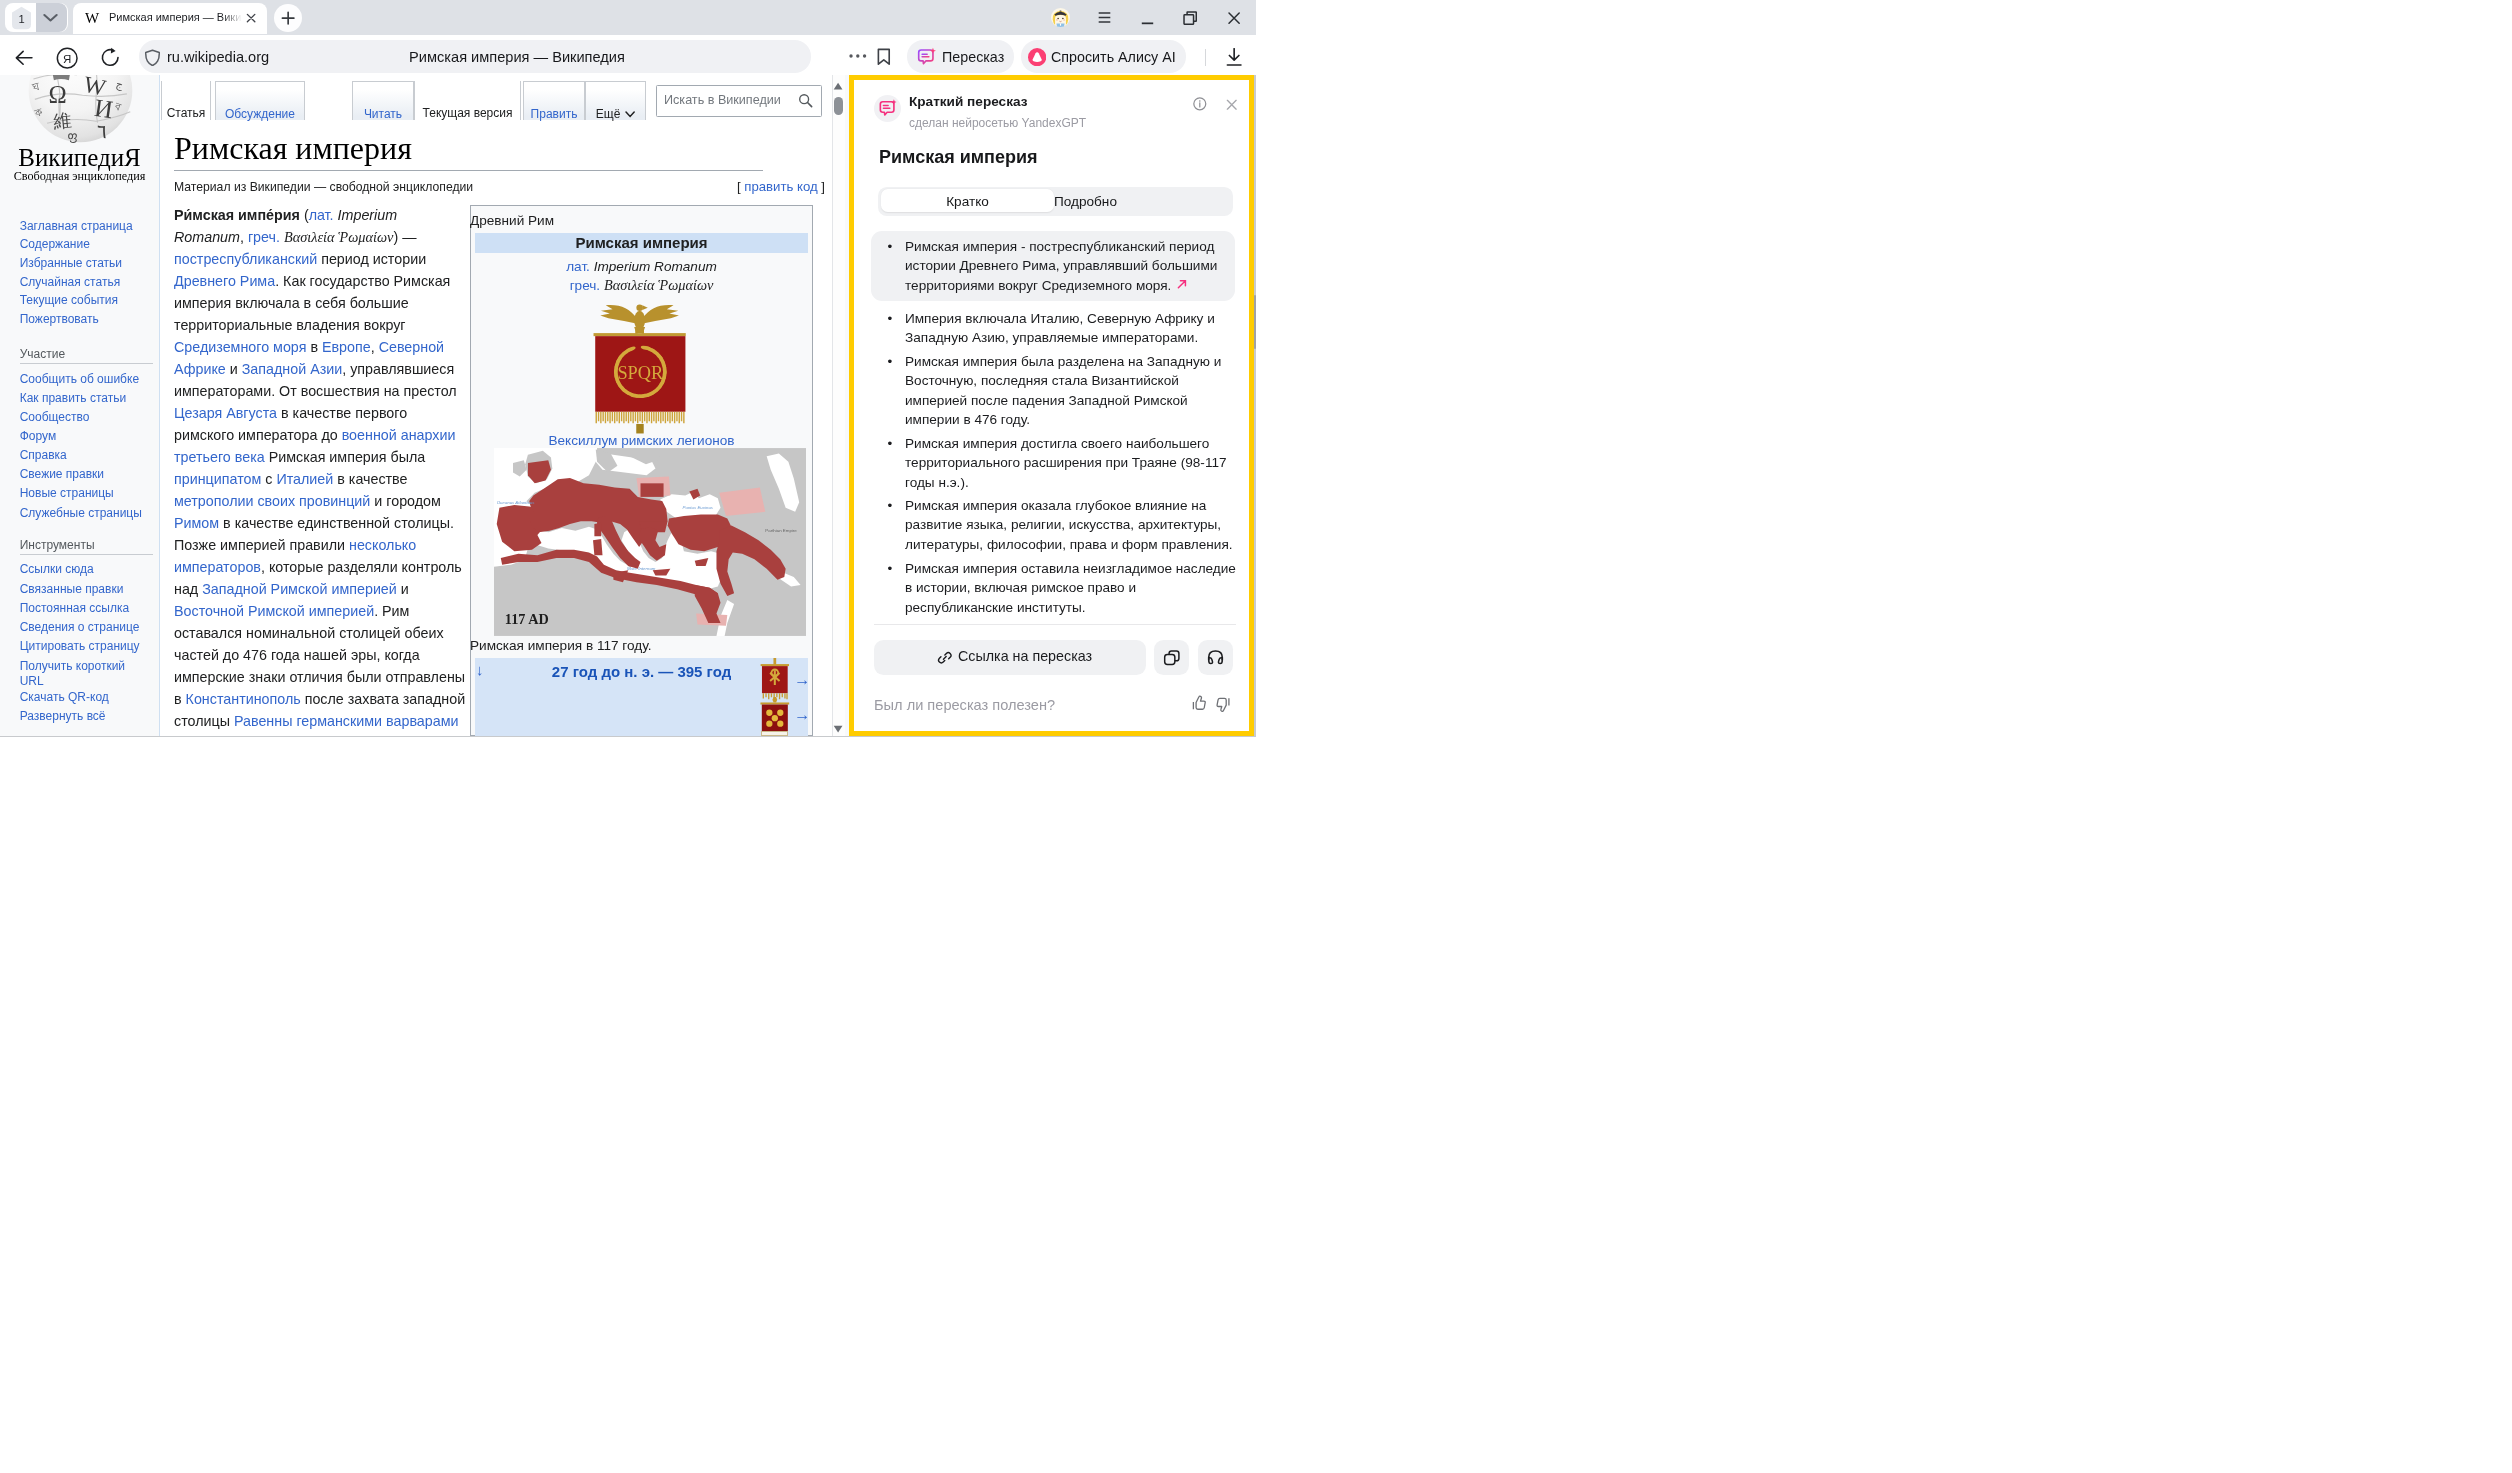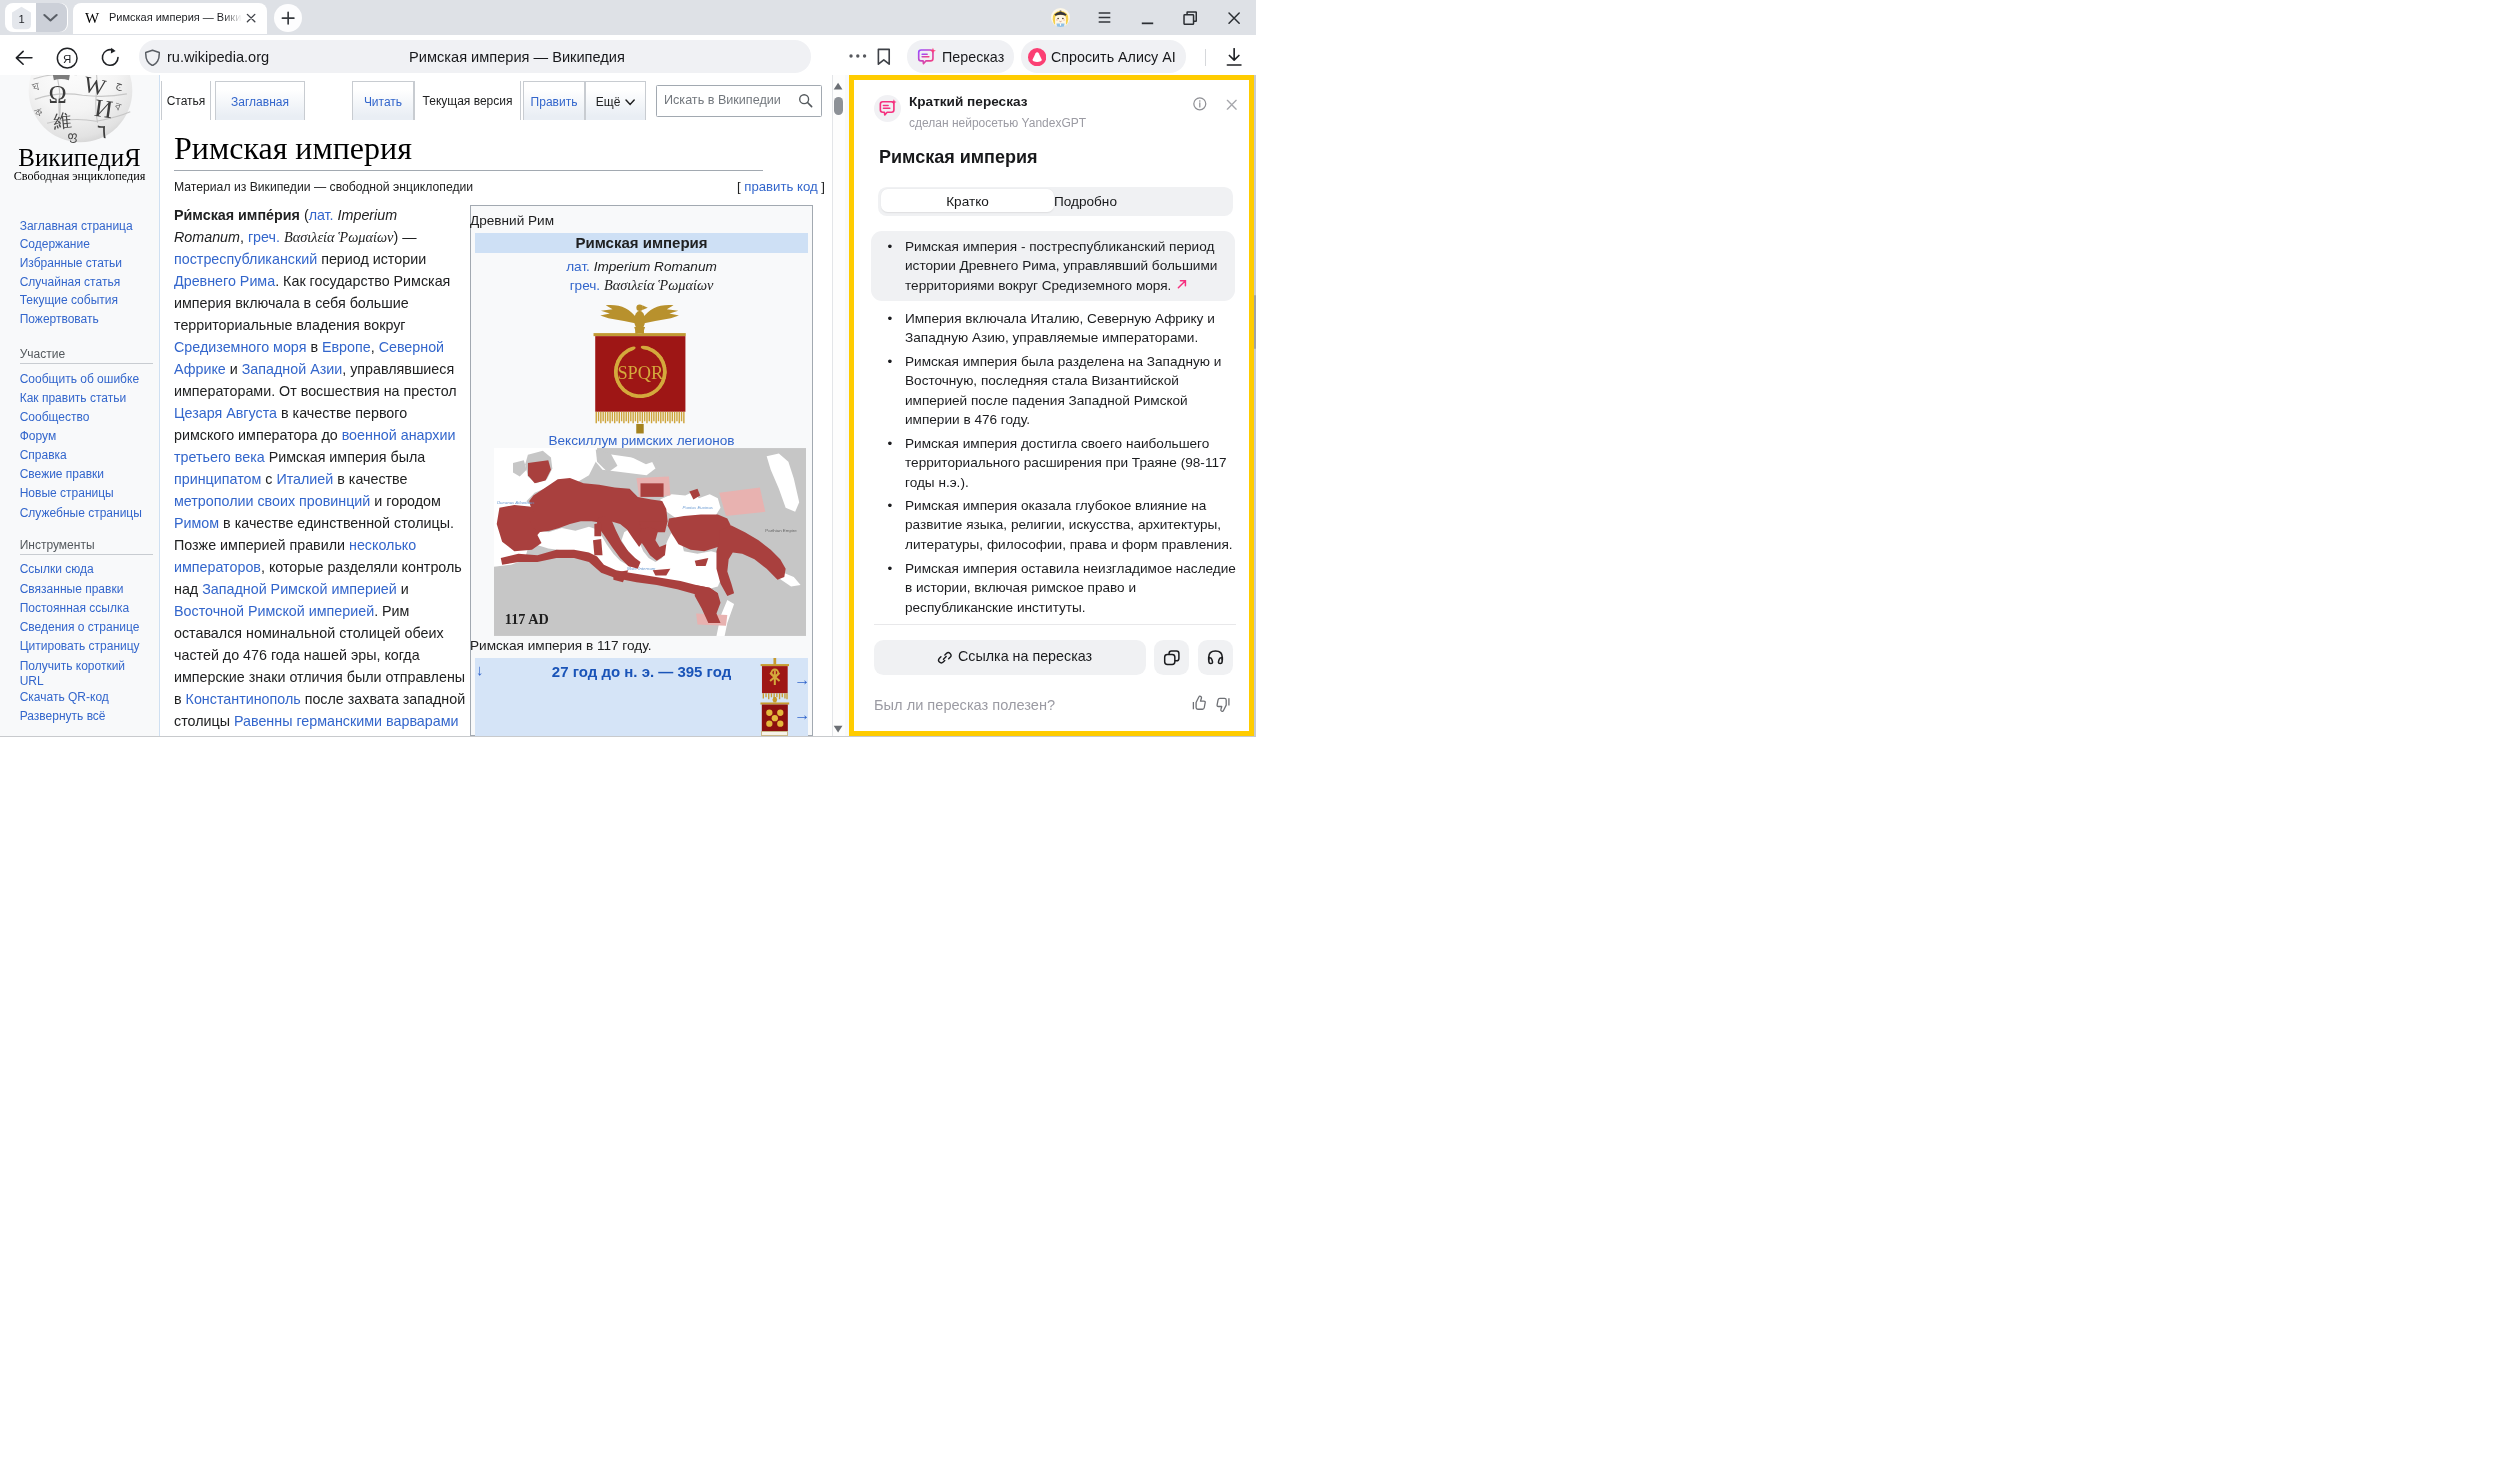--- a/index.html
+++ b/index.html
@@ -10,21 +10,21 @@
 #article{position:absolute;left:159px;top:0;width:673px;height:661px;background:#fff;border-left:0.7px solid #cfe0f2}
 #cscroll{position:absolute;left:832px;top:0;width:13px;height:661px;background:#fdfdfd;border-left:0.7px solid #e3e5e8}
 #panel{position:absolute;left:849px;top:0.3px;width:405px;height:661px;background:#fff;border:5.4px solid #ffcc00}
 #vscroll{position:absolute;left:1254px;top:0;width:1.7px;height:661px;background:#c8cacd}
 #hscroll{position:absolute;left:0;top:736px;width:1256px;height:1.4px;background:#c8cacd}
 .link{color:#3366cc;text-decoration:none}
 .nl{left:19.7px;font-size:12px;line-height:15px;color:#3366cc}
 .nh{left:19.7px;font-size:12px;color:#54595d}
 .nr{left:19.7px;width:133px;height:0.7px;background:#c8ccd1}
 .tab{position:absolute;top:5.8px;height:39px;background:linear-gradient(to bottom,#ffffff 20%,#e9eef4 90%);border:0.7px solid #c8ccd1;border-bottom:0;font-size:12px;text-align:center}
-.tabtxt{margin-top:13px}
+.tabtxt{margin-top:25px}
 .wtab{position:absolute;top:5.8px;height:39px;background:#fff;font-size:12px;text-align:center;border-left:0.7px solid #c8ccd1;border-right:0.7px solid #c8ccd1}
 .bl{left:905px;width:339px;font-size:13.6px;line-height:19.3px;color:#1b1c1f;white-space:nowrap}
 .bd{position:absolute;left:-17.6px;top:0;color:#1b1c1f}
 .gr{font-family:"Liberation Serif",serif}
 </style></head>
 <body>
 <div id="tabstrip">
   <div class="abs" style="left:4.8px;top:3.4px;width:63px;height:29px;background:#fff;border-radius:8.1px"></div>
   <div class="abs" style="left:36px;top:3.4px;width:31px;height:29px;background:#ccd0d8;border-radius:0 8.1px 8.1px 0"></div>
   <svg class="abs" style="left:9.5px;top:6.1px" width="23" height="24" viewBox="0 0 34 35">
@@ -176,21 +176,21 @@
   <div class="abs nl" style="top:564px">Цитировать страницу</div>
   <div class="abs nl" style="top:584px">Получить короткий<br>URL</div>
   <div class="abs nl" style="top:615px">Скачать QR-код</div>
   <div class="abs nl" style="top:634px">Развернуть всё</div>
   </div>
   <div id="article"></div>
   <div class="wtab" style="left:161px;width:50px">
       <div class="tabtxt">Статья</div>
     </div>
   <div class="tab" style="left:215px;width:90px;color:#3366cc">
-      <div class="tabtxt">Заглавная</div>
+      <div class="tabtxt">Обсуждение</div>
     </div>
   <div class="tab" style="left:352px;width:62px;color:#3366cc">
       <div class="tabtxt">Читать</div>
     </div>
   <div class="wtab" style="left:414px;width:107px">
       <div class="tabtxt">Текущая версия</div>
     </div>
   <div class="tab" style="left:523px;width:62px;color:#3366cc">
       <div class="tabtxt">Править</div>
     </div>

